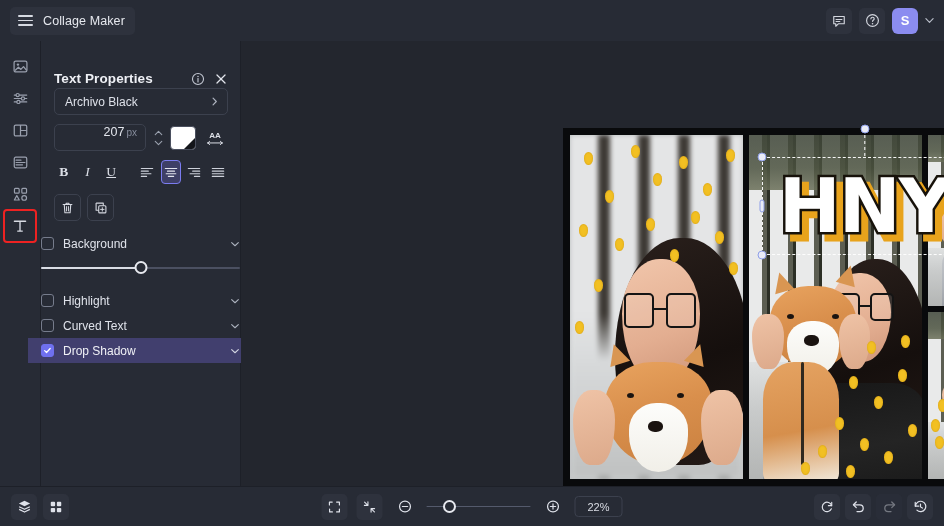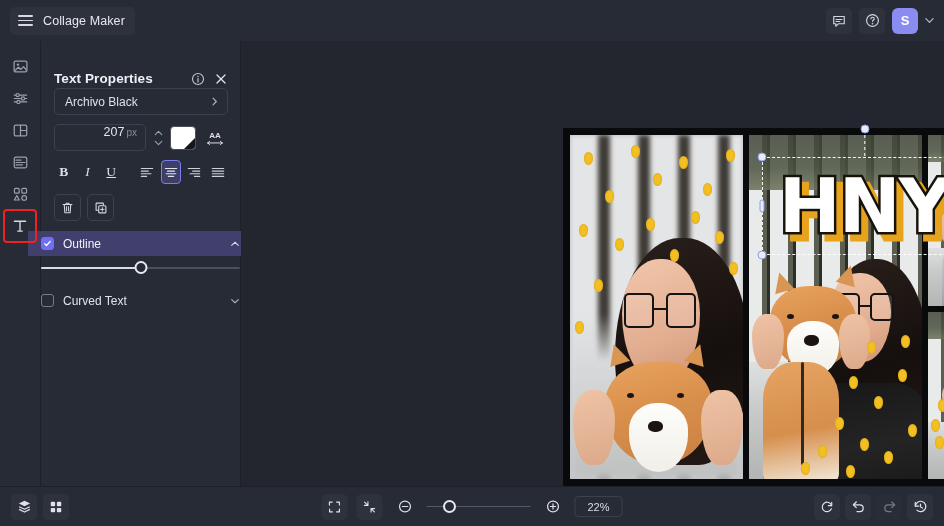--- a/index.html
+++ b/index.html
@@ -582,54 +582,72 @@
                 <rect x="5.4" y="5.4" width="8.2" height="8.2" rx="1.1" fill="none" stroke="#d5d8e0" stroke-width="1.25"></rect>
                 <path d="M9.5 7.6v4M7.5 9.6h4" stroke="#d5d8e0" stroke-width="1.1" stroke-linecap="round"></path>
               </svg>
             </span>
           </div>
         </div>
       </div>
 
       <div class="acc">
 
-
-        <div class="acc-item on">
-          <span class="cbx checked">
-            <svg width="9" height="9" viewBox="0 0 12 12">
-                <path d="M2.2 6.2L4.7 8.7 9.6 3.4" fill="none" stroke="#ffffff" stroke-width="1.7" stroke-linecap="round" stroke-linejoin="round"></path>
+        <div class="acc-item">
+          <span class="cbx"></span>
+          <span class="acc-label">Background</span>
+          <span class="acc-chev">
+            <svg width="10" height="10" viewBox="0 0 12 12">
+                <path d="M2 4.3L6 8.1 10 4.3" fill="none" stroke="#aeb4c0" stroke-width="1.3" stroke-linecap="round" stroke-linejoin="round"></path>
               </svg>
           </span>
-          <span class="acc-label">Outline</span>
-          <span class="acc-chev">
-            <svg width="10" height="10" viewBox="0 0 12 12">
-                <path d="M2 7.7L6 3.9 10 7.7" fill="none" stroke="#d3d6e2" stroke-width="1.3" stroke-linecap="round" stroke-linejoin="round"></path>
-              </svg>
-          </span>
-        </div>
+        </div>
+
 
         <div class="sub">
           <div class="slider">
             <span class="strack"></span>
             <span class="sfill" id="thickFill" style="width: 50%;"></span>
             <span class="sknob" id="thickKnob" style="left: 50%;"></span>
           </div>
         </div>
 
+        <div class="acc-item">
+          <span class="cbx"></span>
+          <span class="acc-label">Highlight</span>
+          <span class="acc-chev">
+            <svg width="10" height="10" viewBox="0 0 12 12">
+                <path d="M2 4.3L6 8.1 10 4.3" fill="none" stroke="#aeb4c0" stroke-width="1.3" stroke-linecap="round" stroke-linejoin="round"></path>
+              </svg>
+          </span>
+        </div>
 
         <div class="acc-item">
           <span class="cbx"></span>
           <span class="acc-label">Curved Text</span>
           <span class="acc-chev">
             <svg width="10" height="10" viewBox="0 0 12 12">
                 <path d="M2 4.3L6 8.1 10 4.3" fill="none" stroke="#aeb4c0" stroke-width="1.3" stroke-linecap="round" stroke-linejoin="round"></path>
               </svg>
           </span>
         </div>
 
+        <div class="acc-item on">
+          <span class="cbx checked">
+            <svg width="9" height="9" viewBox="0 0 12 12">
+                <path d="M2.2 6.2L4.7 8.7 9.6 3.4" fill="none" stroke="#ffffff" stroke-width="1.7" stroke-linecap="round" stroke-linejoin="round"></path>
+              </svg>
+          </span>
+          <span class="acc-label">Drop Shadow</span>
+          <span class="acc-chev">
+            <svg width="10" height="10" viewBox="0 0 12 12">
+                <path d="M2 4.3L6 8.1 10 4.3" fill="none" stroke="#d3d6e2" stroke-width="1.3" stroke-linecap="round" stroke-linejoin="round"></path>
+              </svg>
+          </span>
+        </div>
       </div>
     </div>
 
     <div class="stage">
       <div class="artboard">
         <div class="collage">
 
           <div class="col colA">
             <div class="cell cellA">
               <div class="photo">

